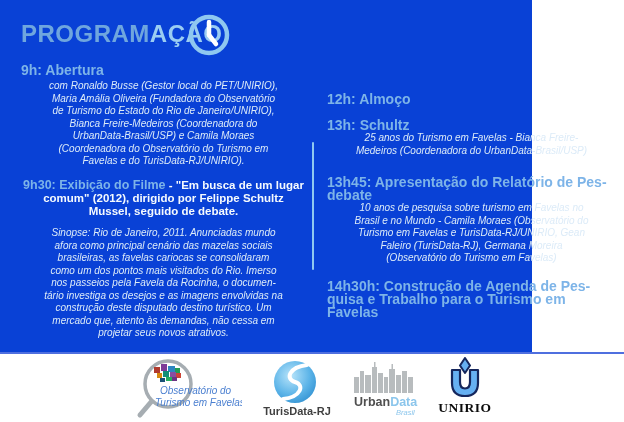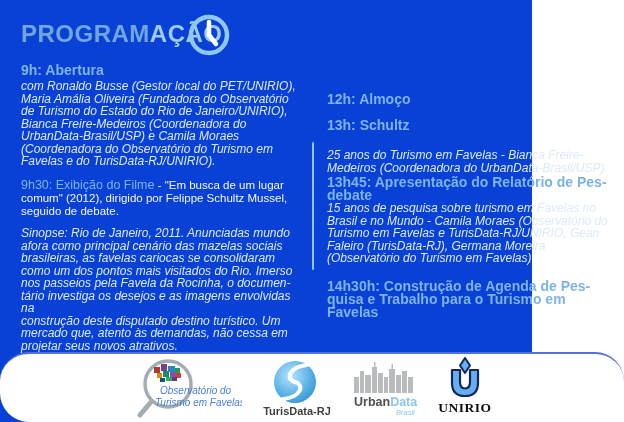--- a/index.html
+++ b/index.html
@@ -20,45 +20,45 @@
   .col{position:absolute;top:0;height:352px;}
   #left-col{left:21px;width:285px;}
   #right-col{left:327px;width:289px;margin-top:31px;}
   .blk{position:absolute;left:0;width:100%;}
   .sec-title{
     color:var(--heading,#7db4e8);font-weight:bold;font-size:14px;
     line-height:13px;white-space:pre-line;text-align:left;
   }
   .sec-title.center{text-align:left;}
   .sec-details{
-    color:var(--body-text,#dcebf8);font-style:italic;font-size:12px;
-    line-height:12.5px;white-space:pre-line;
+    color:var(--body-text,#dcebf8);font-style:italic;font-size:10px;
+    line-height:12.5px;white-space:pre-line;text-align:center;
   }
-  .mixed-heading{font-weight:normal;font-size:11.5px;line-height:13px;text-align:left;}
+  .mixed-heading{font-weight:bold;font-size:11.5px;line-height:13px;text-align:center;}
   .mixed-heading .hl{color:var(--heading,#7db4e8);font-size:12.5px;}
   .mixed-heading .wh{color:var(--subtitle-white,#f5fafe);}
   .divider{
     position:absolute;left:312px;top:142px;width:2px;height:128px;
     background:var(--divider,#8fc8f0);border-radius:2px;
   }
   
   .footer{
     position:absolute;left:0;top:352px;width:624px;height:70px;
     background:var(--footer-background,#ffffff);
     border-top:2px solid #4f6fdf;box-sizing:border-box;
-    display:flex;justify-content:center;align-items:center;gap:18px;border-radius:29px;
+    display:flex;justify-content:center;align-items:center;gap:18px;
   }
   .logo{display:block;}
   .l1-title{top:64px;}
   .l1-details{top:80px;}
   .l2-heading{top:179px;}
   .l2-details{top:227px;}
   .r1-title{top:62px;}
   .r2-title{top:88px;}
-  .r2-details{top:118px;}
+  .r2-details{top:101px;}
   .r3-title{top:145px;}
   .r3-details{top:171px;}
   .r4-title{top:249px;}
   .r4-details{top:275px;}
   .r5-title{top:302px;}
 </style>
 </head>
 <body>
 
 <div class="page">
@@ -100,21 +100,21 @@
 
   <div class="col" id="right-col">
     <div class="blk sec-title r1-title">12h: Almoço</div>
 
     <div class="blk sec-title r2-title">13h: Schultz</div>
     <div class="blk sec-details r2-details">25 anos do Turismo em Favelas - Bianca Freire-
 Medeiros (Coordenadora do UrbanData-Brasil/USP)</div>
 
     <div class="blk sec-title r3-title">13h45: Apresentação do Relatório de Pes-
 debate</div>
-    <div class="blk sec-details r3-details">15 anos de pesquisa sobre turismo em Favelas no
+    <div class="blk sec-details r3-details">10 anos de pesquisa sobre turismo em Favelas no
 Brasil e no Mundo - Camila Moraes (Observatório do
 Turismo em Favelas e TurisData-RJ/UNIRIO, Gean
 Faleiro (TurisData-RJ), Germana Moreira
 (Observatório do Turismo em Favelas)</div>
 
     <div class="blk sec-title center r4-title">14h30h: Construção de Agenda de Pes-
 quisa e Trabalho para o Turismo em Favelas</div>
 
   </div>
 

